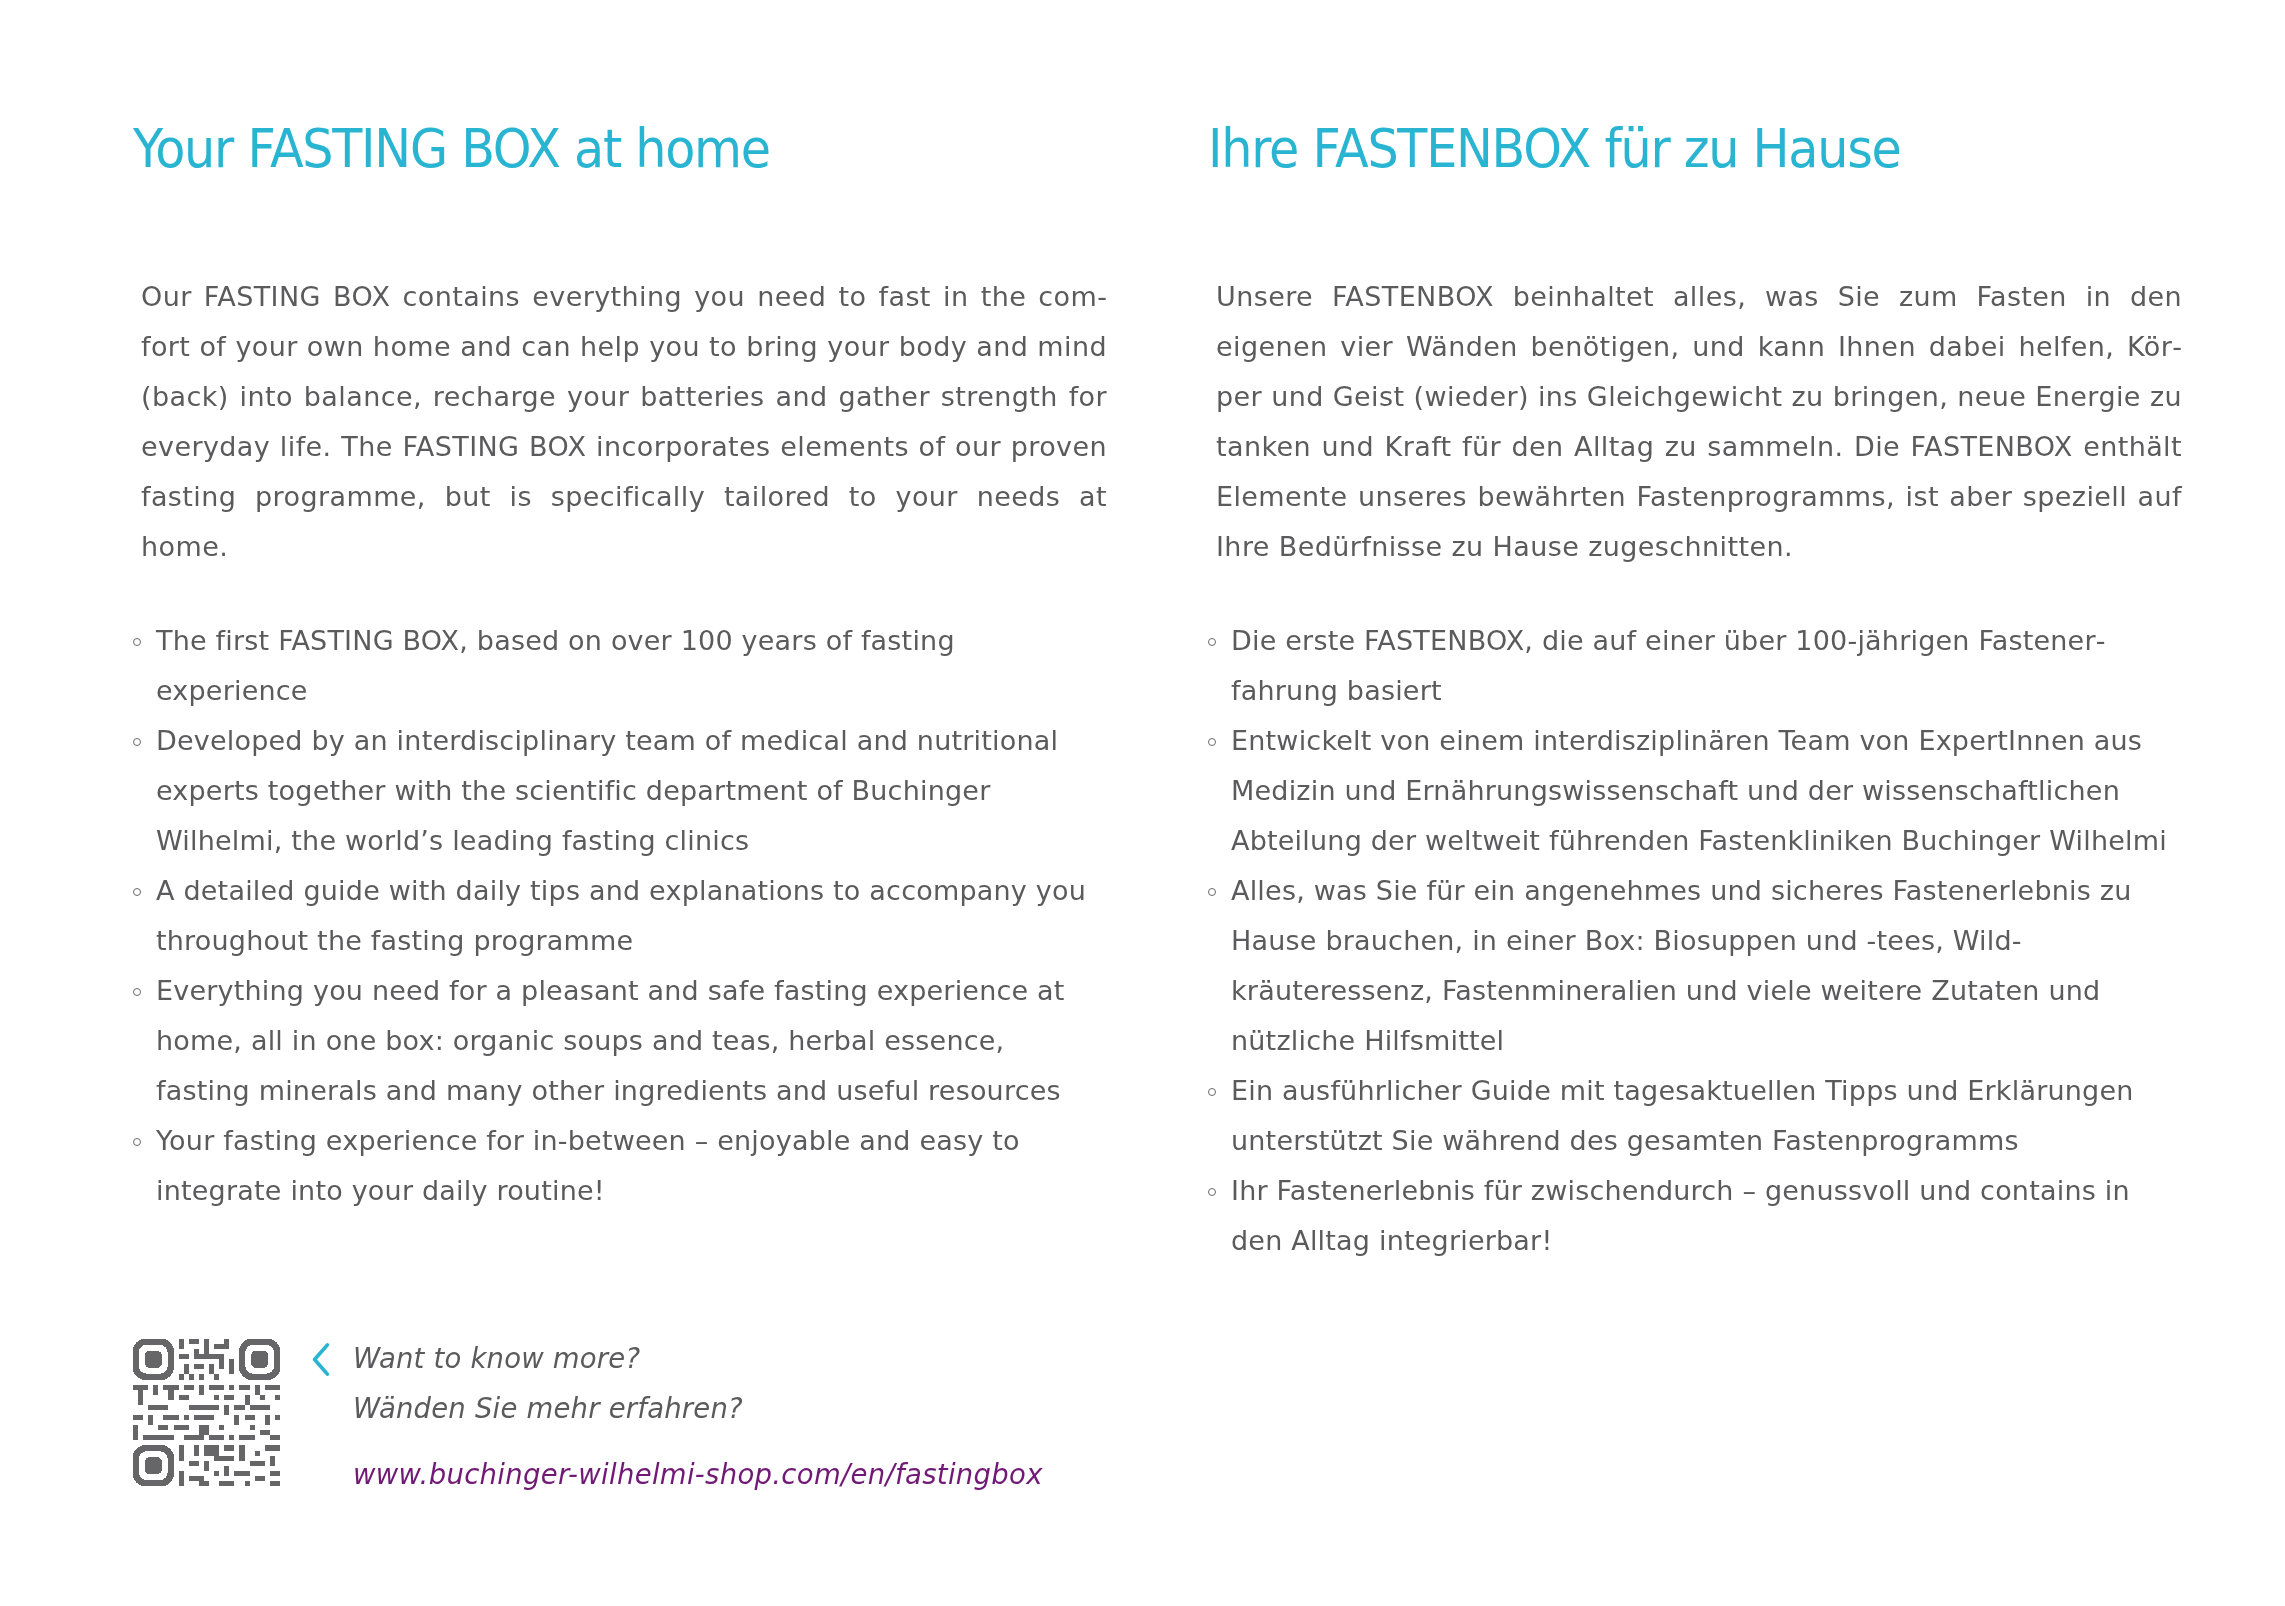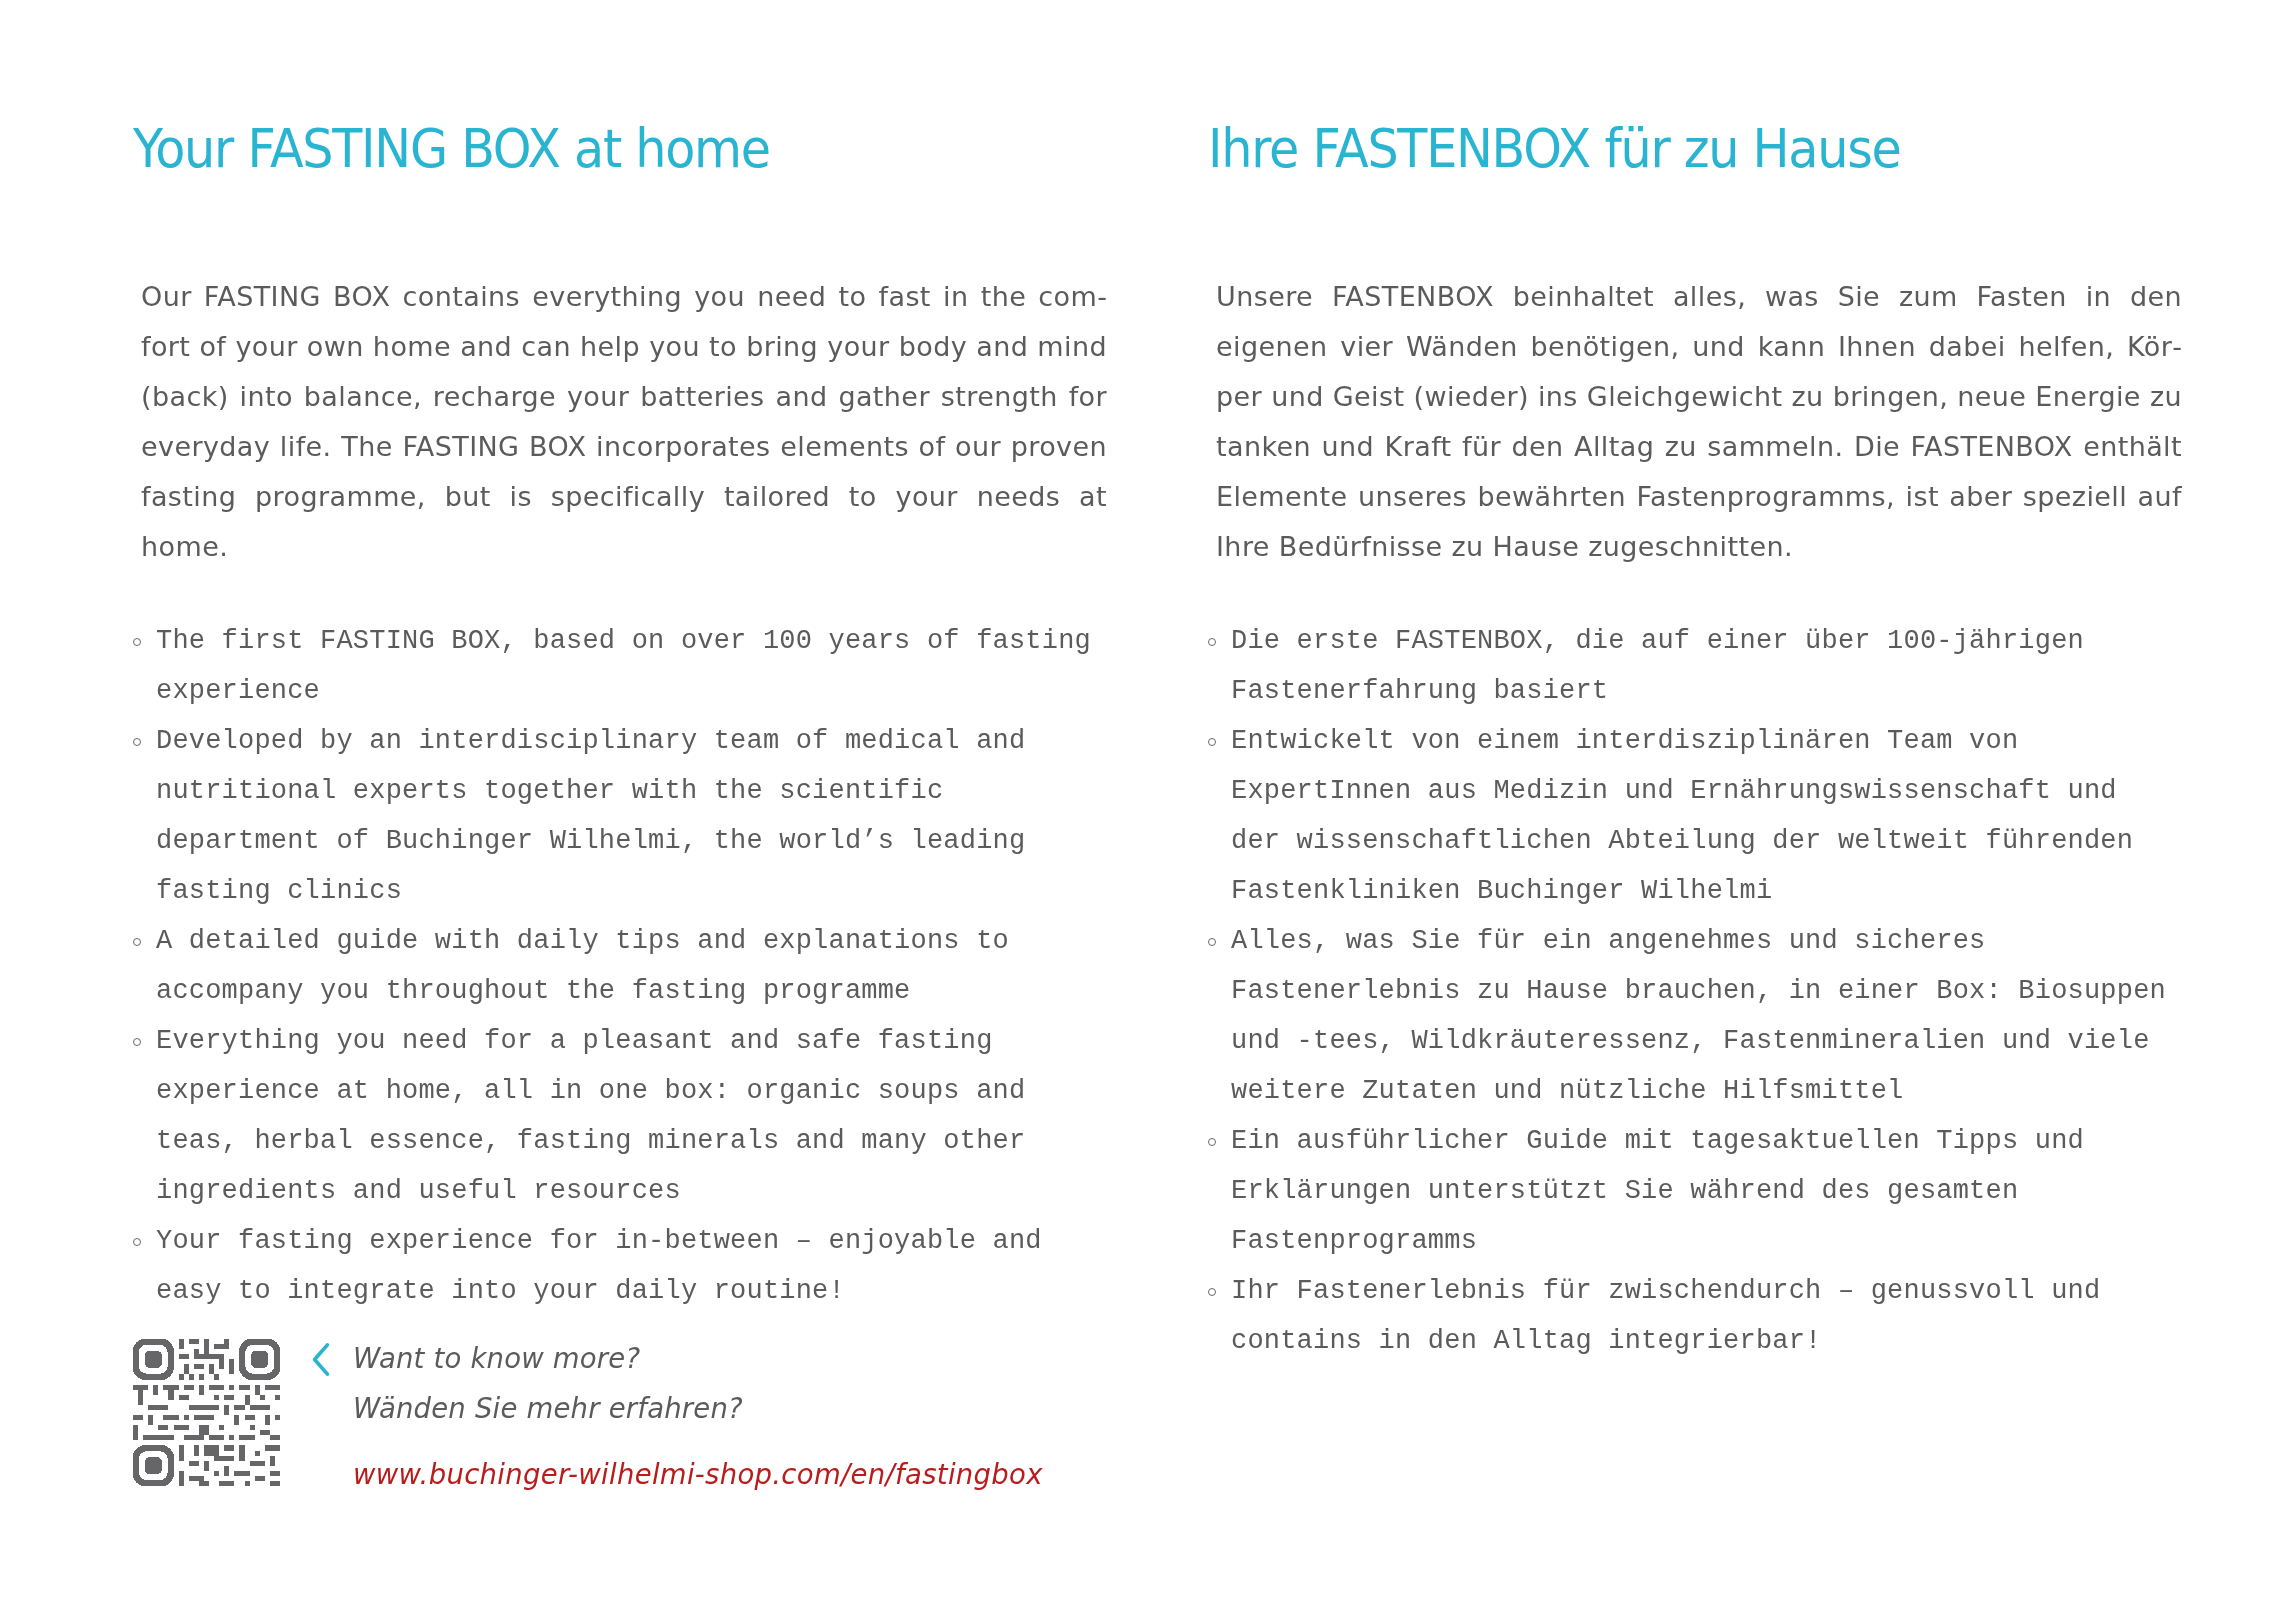--- a/index.html
+++ b/index.html
@@ -21,39 +21,39 @@
     }
     .intro {
       position: absolute; top: 264px; left: 0; width: 966px; margin: 8px;
       font-size: 27px; line-height: 50px; text-align: justify;
       letter-spacing: 0.4px;
       hyphens: manual;
     }
     .bullets {
       position: absolute; top: 616px; left: 0; width: 973px;
       list-style: none; margin: 0; padding: 0;
-      font-size: 27px; line-height: 50px; letter-spacing: 0.2px; font-family: Liberation Mono, monospace;
+      font-size: 27px; line-height: 50px; letter-spacing: 0.2px;
     }
     .bullets li { position: relative; padding-left: 23px; }
     .bullet-mark {
       position: absolute; left: 0; top: 22px;
       width: 6.4px; height: 6.4px; border: 1.4px solid #6a6a6a; border-radius: 50%;
     }
     .more {
       position: absolute; left: 0; top: 1333px; width: 973px; height: 156px; font-style: italic;
     }
     .qr { position: absolute; left: 0; top: 6.4px; width: 147px; height: 147px; }
     .chev { position: absolute; left: 177px; top: 9.2px; width: 22px; height: 35px; }
     .more-text {
       position: absolute; left: 220px; top: 0;
       font-size: 27.5px; line-height: 50px; letter-spacing: 0.2px;
     }
     .more-link {
       position: absolute; left: 220px; top: 116px;
-      font-size: 27.5px; line-height: 50px; color: #b91c1c; text-decoration: none;
+      font-size: 27.5px; line-height: 50px; color: #701a75; text-decoration: none;
       letter-spacing: 0.3px;
     }
   </style>
 </head>
 <body>
 
 <section class="col en">
   <h1 class="heading">Your FASTING BOX at home</h1>
   <p class="intro">Our FASTING BOX contains everything you need to fast in the com­fort of your own home and can help you to bring your body and mind (back) into balance, recharge your batteries and gather strength for everyday life. The FASTING BOX incorporates elements of our proven fasting programme, but is specifically tailored to your needs at home.</p>
   <ul class="bullets">

